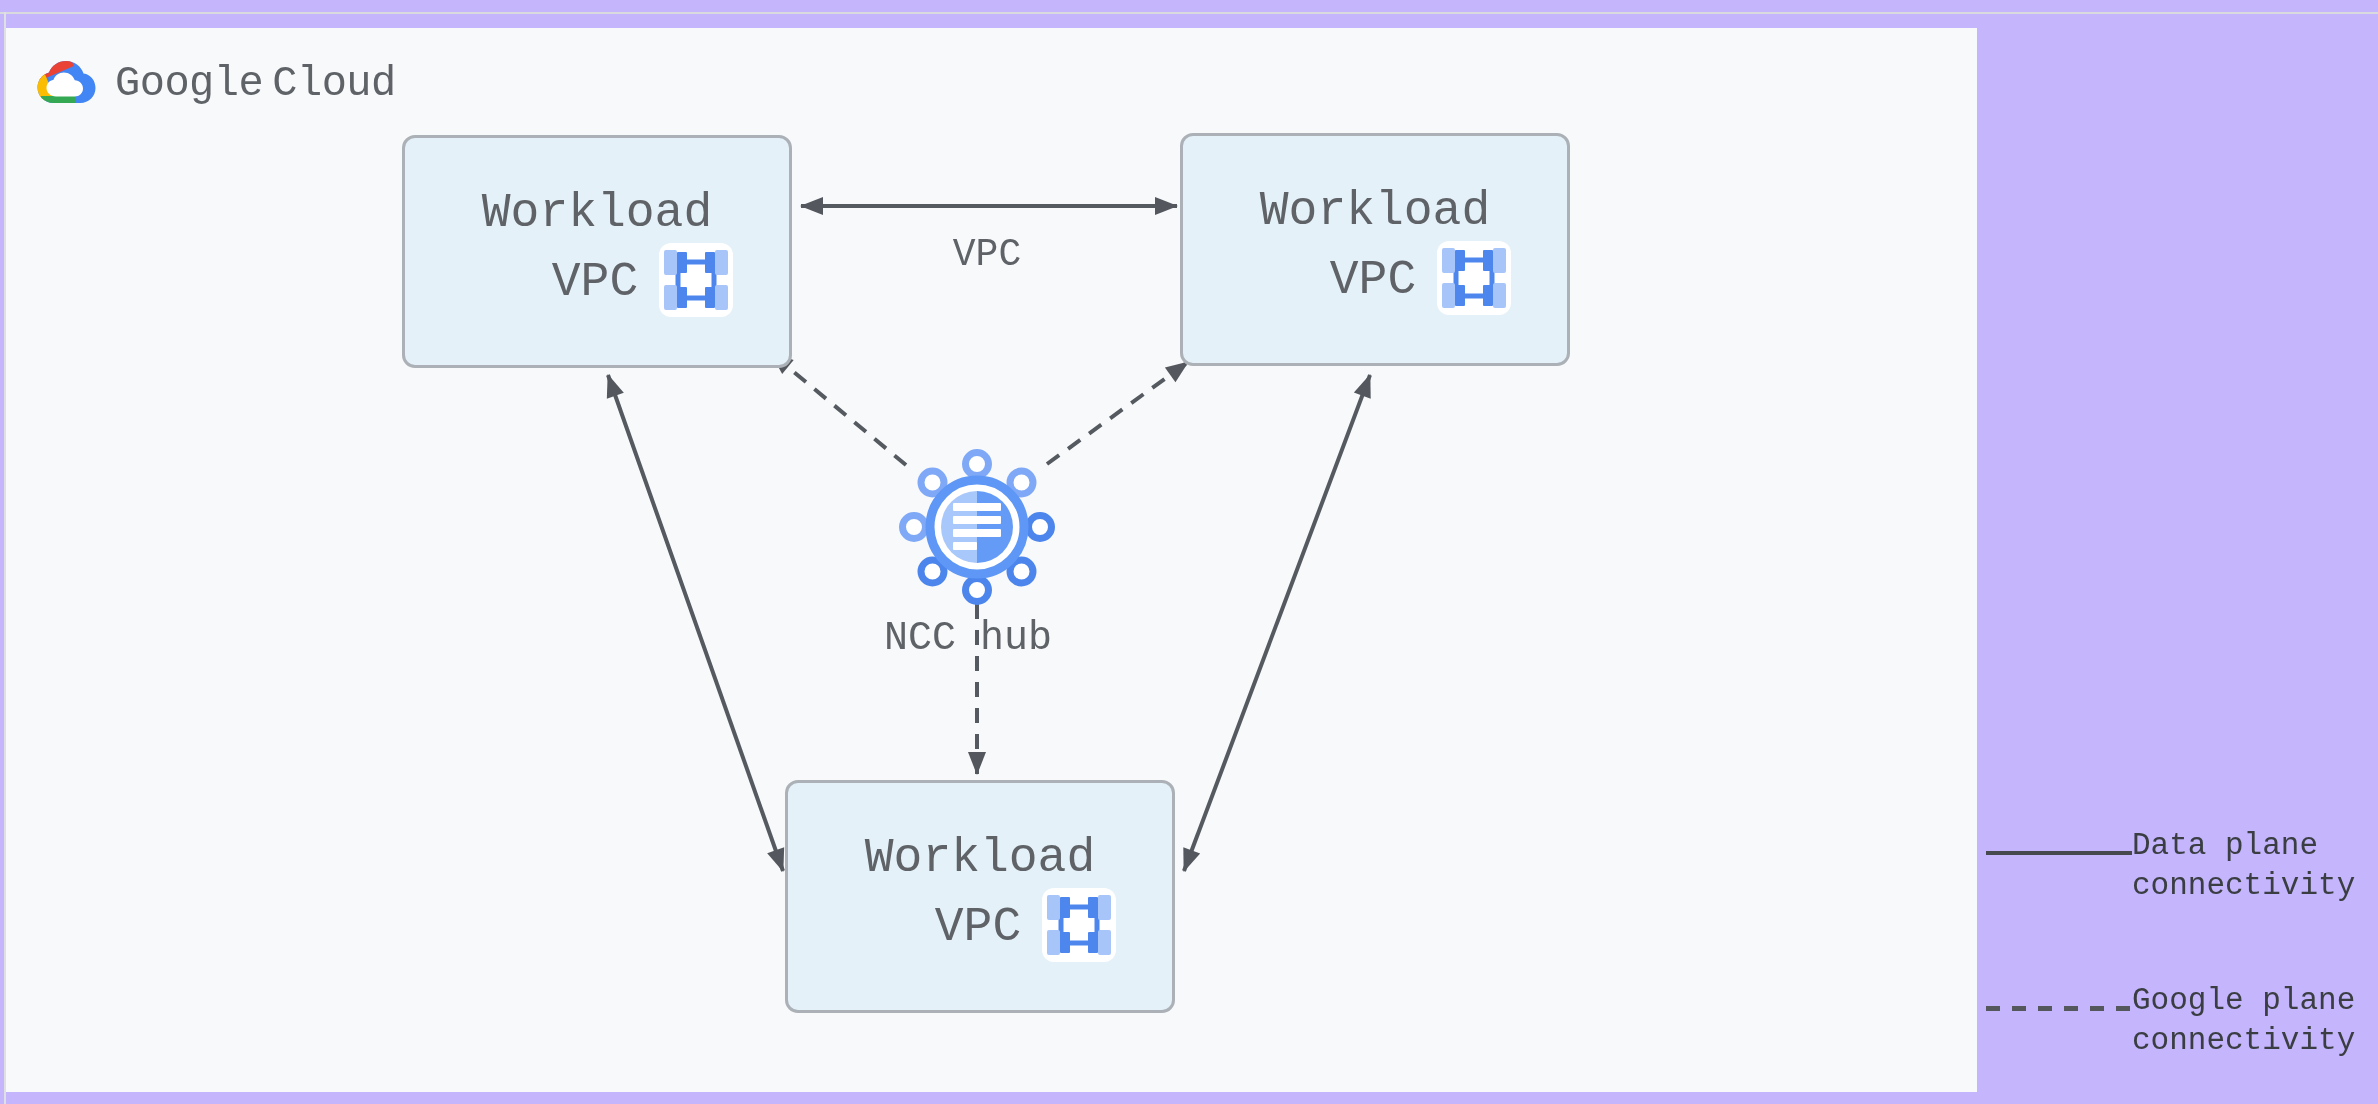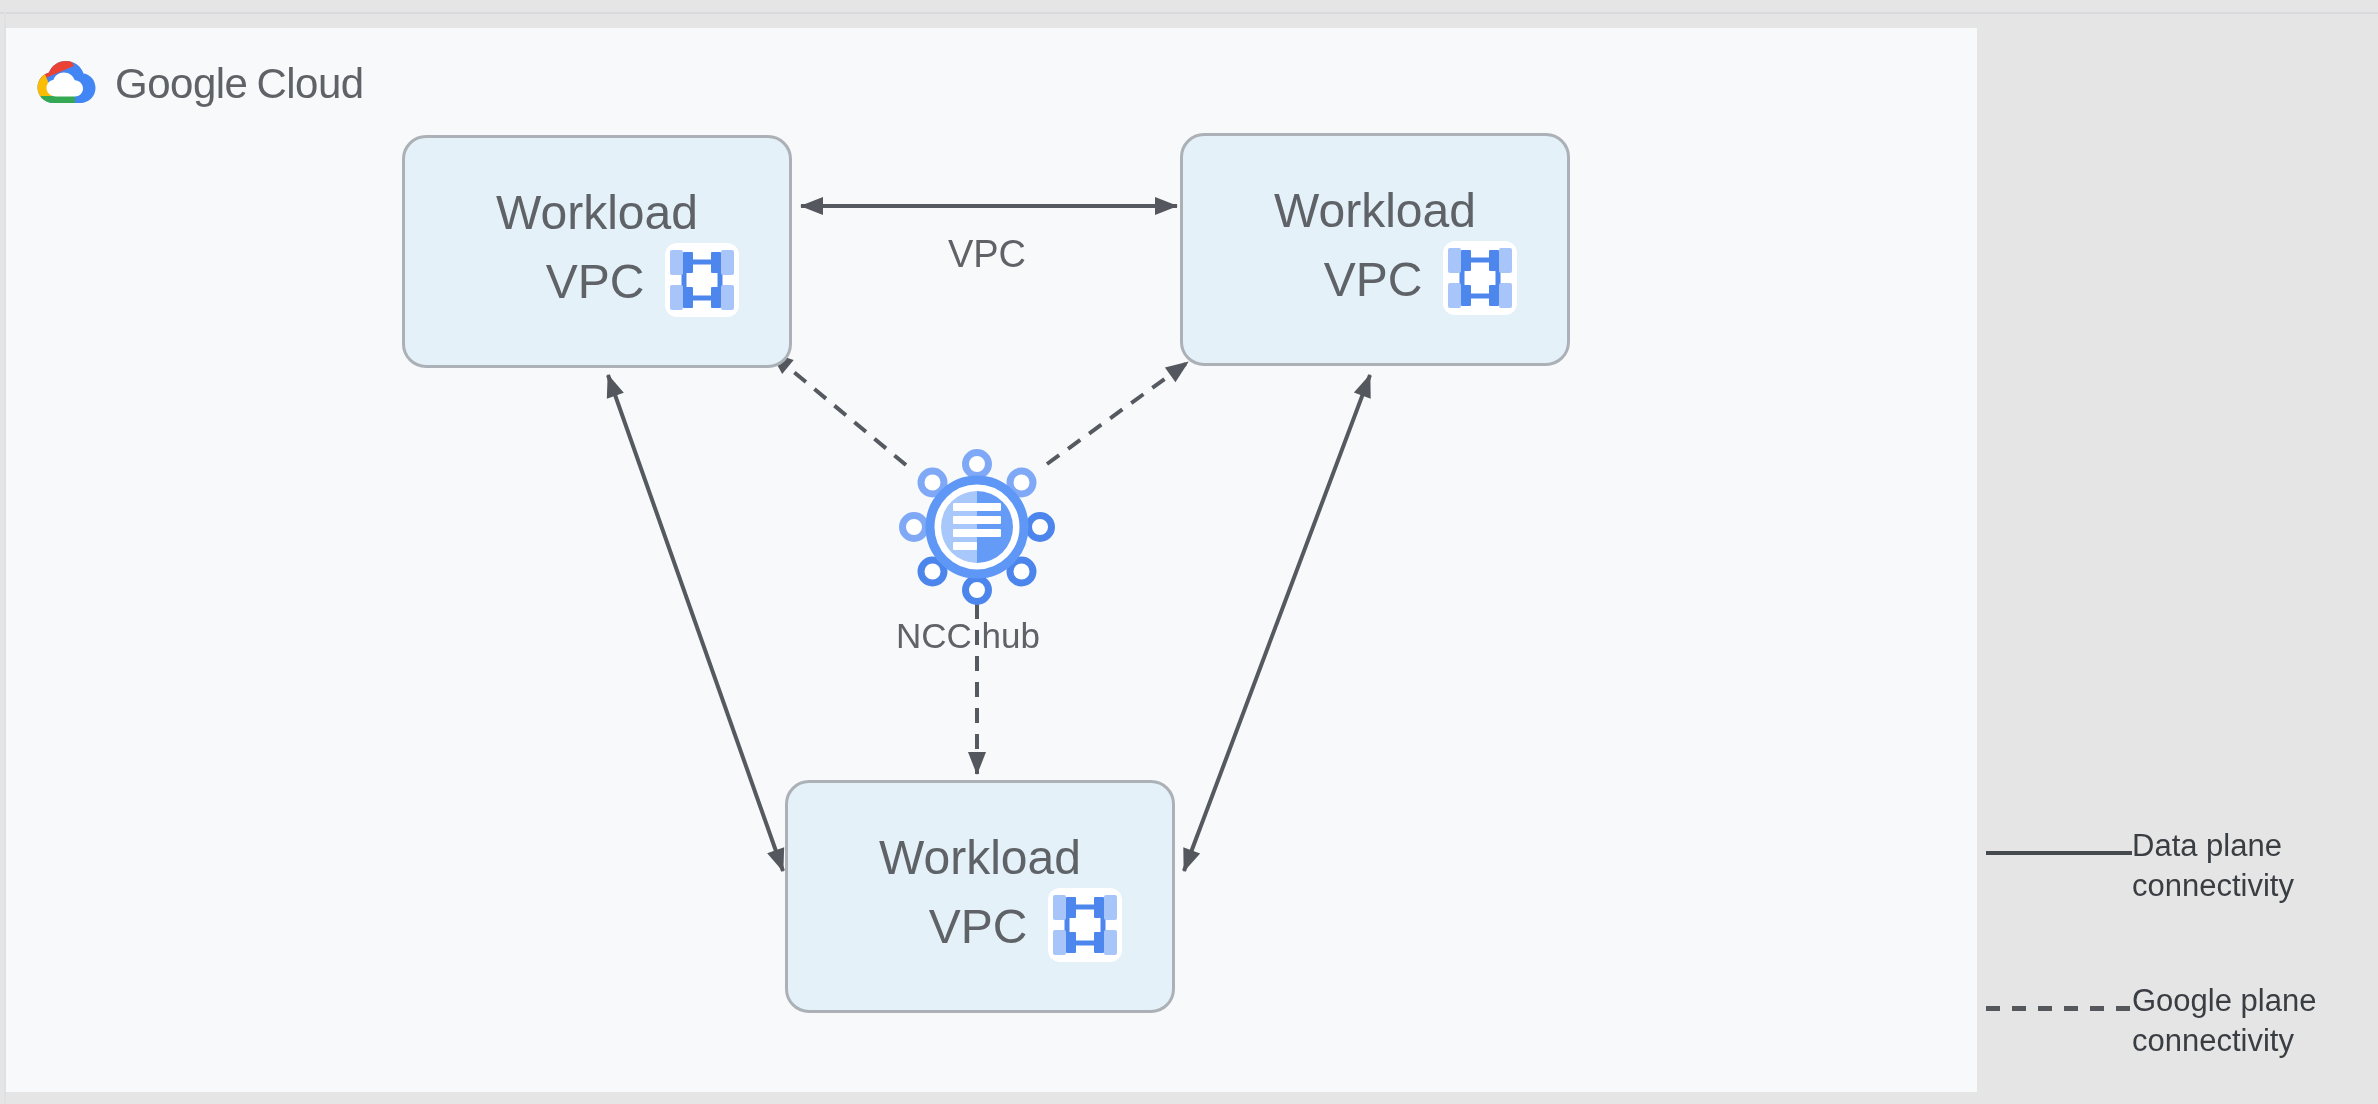--- a/index.html
+++ b/index.html
@@ -1,42 +1,42 @@
 <!DOCTYPE html>
 <html><head>
 <meta charset="utf-8">
 <style>
   html,body{margin:0;padding:0;background:#fff;}
-  #stage{position:relative;width:2378px;height:1104px;background:#e5e5e5;overflow:hidden;
-         font-family:Liberation Sans, sans-serif;}
+  #stage{position:relative;width:2378px;height:1104px;background:#c4b5fd;overflow:hidden;
+         font-family:Liberation Mono, monospace;}
   
   .frame-top{position:absolute;left:0;top:12px;width:2378px;height:2px;background:#D8DADD;}
   .frame-left{position:absolute;left:4px;top:12px;width:2px;height:1092px;background:#DEE0E3;}
   
   .canvas{position:absolute;left:6px;top:28px;width:1971px;height:1064px;background:#F8F9FA;}
   
   .logo{position:absolute;left:33px;top:58px;display:flex;align-items:center;gap:16px;}
   .logo-text{font-size:42px;letter-spacing:-0.5px;color:#5F6368;}
   .logo-text .p1{font-weight:500;}
   .logo-text .p2{font-weight:400;margin-left:9px;}
   
   svg.arrows{position:absolute;left:0;top:0;pointer-events:none;}
   .solid-line{stroke:#555960;stroke-width:4;}
   .dashed-line{stroke:#555960;stroke-width:4;stroke-dasharray:15 11;}
   
   .vpc-box{position:absolute;width:390px;height:233px;box-sizing:border-box;
-           background:#E4F1F8;border:3px solid #ABB1B7;border-radius:24px;
+           background:#E4F1F8;border:3px solid #ABB1B7;border-radius:13px;
            display:flex;flex-direction:column;justify-content:center;align-items:center;
            color:#5F6368;font-size:48px;line-height:58px;}
   .vpc-line2{display:flex;align-items:center;gap:20px;position:relative;left:46px;margin-top:2px;}
   .vpc-line2 svg{transform:translateY(-2px);}
   
   .hub-icon{position:absolute;left:889px;top:439px;}
   .hub-label{position:absolute;left:768px;top:616px;width:400px;text-align:center;
-             font-size:35px;color:#5F6368;}
+             font-size:40px;color:#5F6368;}
   
   .spokes-label{position:absolute;left:787px;top:231px;width:400px;text-align:center;
                 font-size:38px;line-height:47px;color:#5F6368;}
   
   .legend-item{position:absolute;left:1986px;display:flex;}
   .legend-sample{width:146px;flex:none;margin-top:25px;}
   .sample-solid{height:4px;background:#46494E;}
   .sample-dashed{height:5px;background:repeating-linear-gradient(90deg,#54585D 0 14px,transparent 14px 26px);}
   .legend-label{font-size:31px;line-height:40px;color:#3A3E43;}
 </style>

